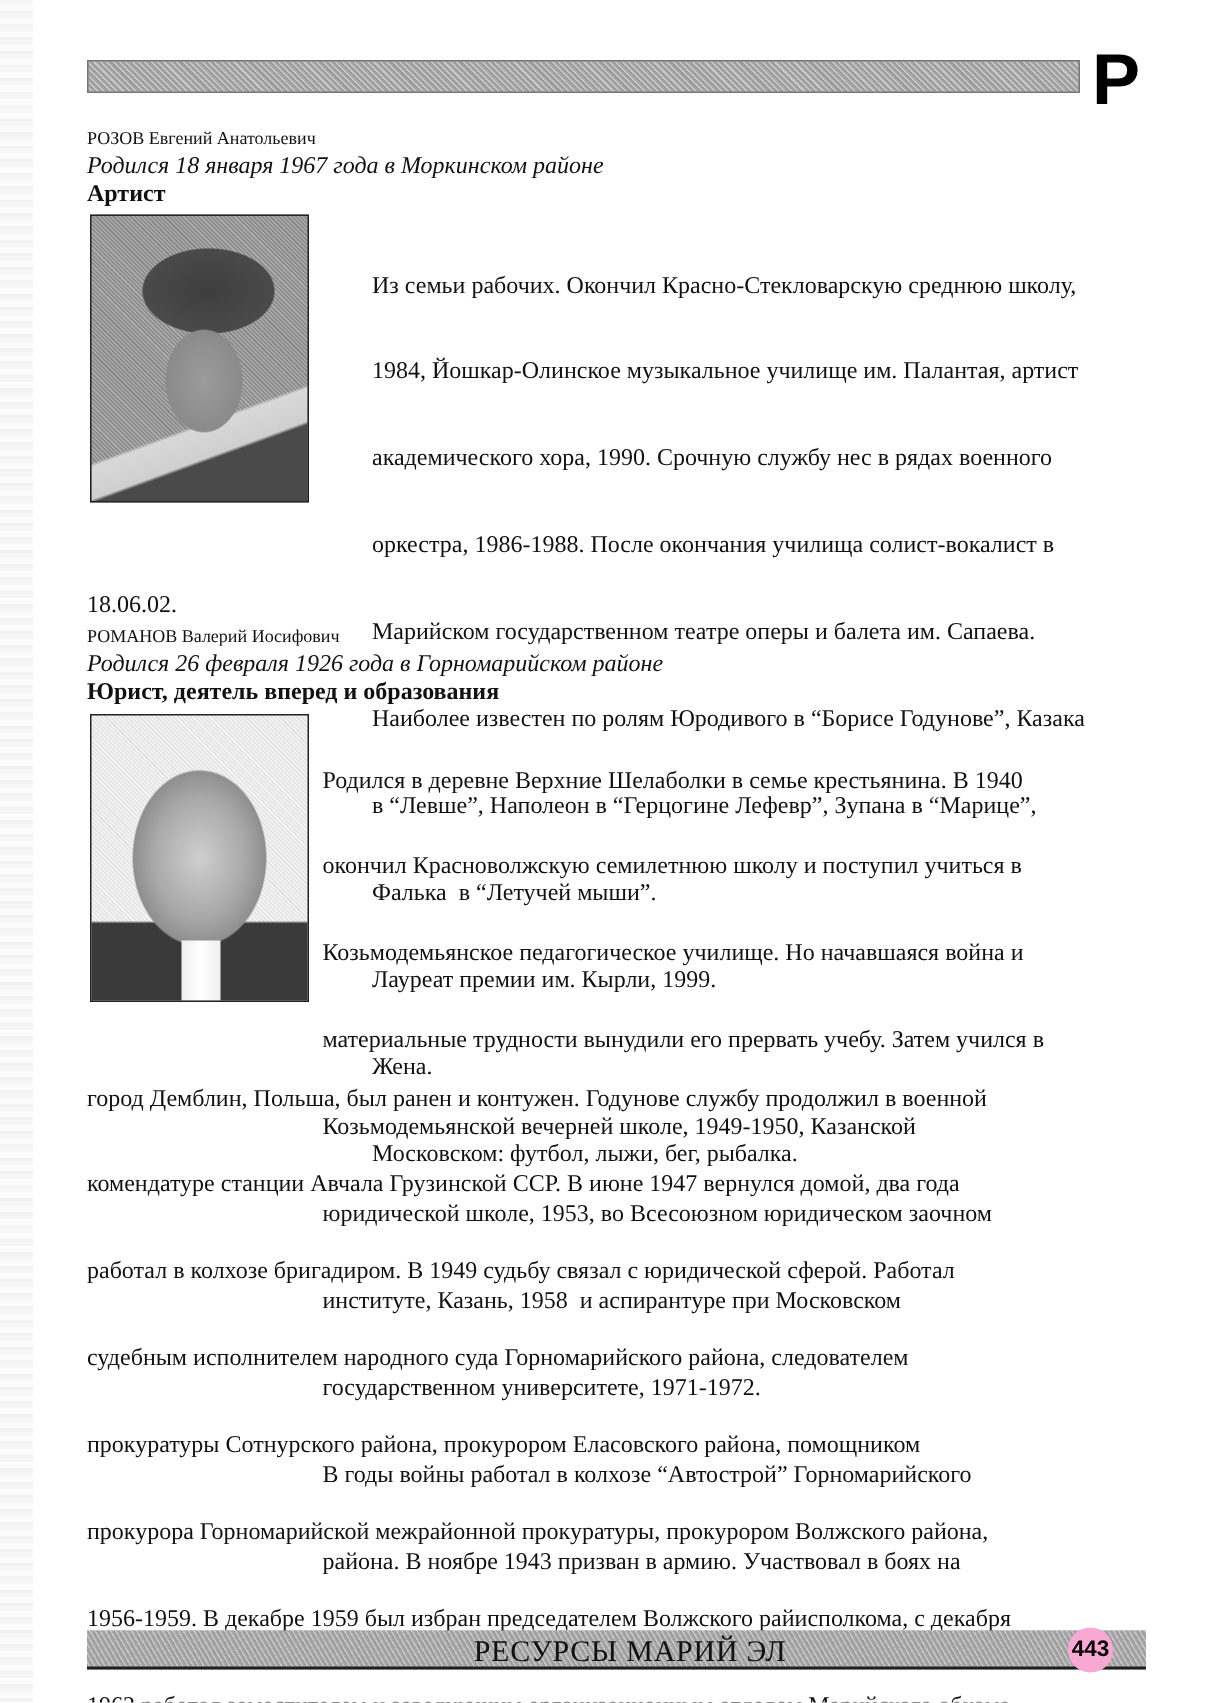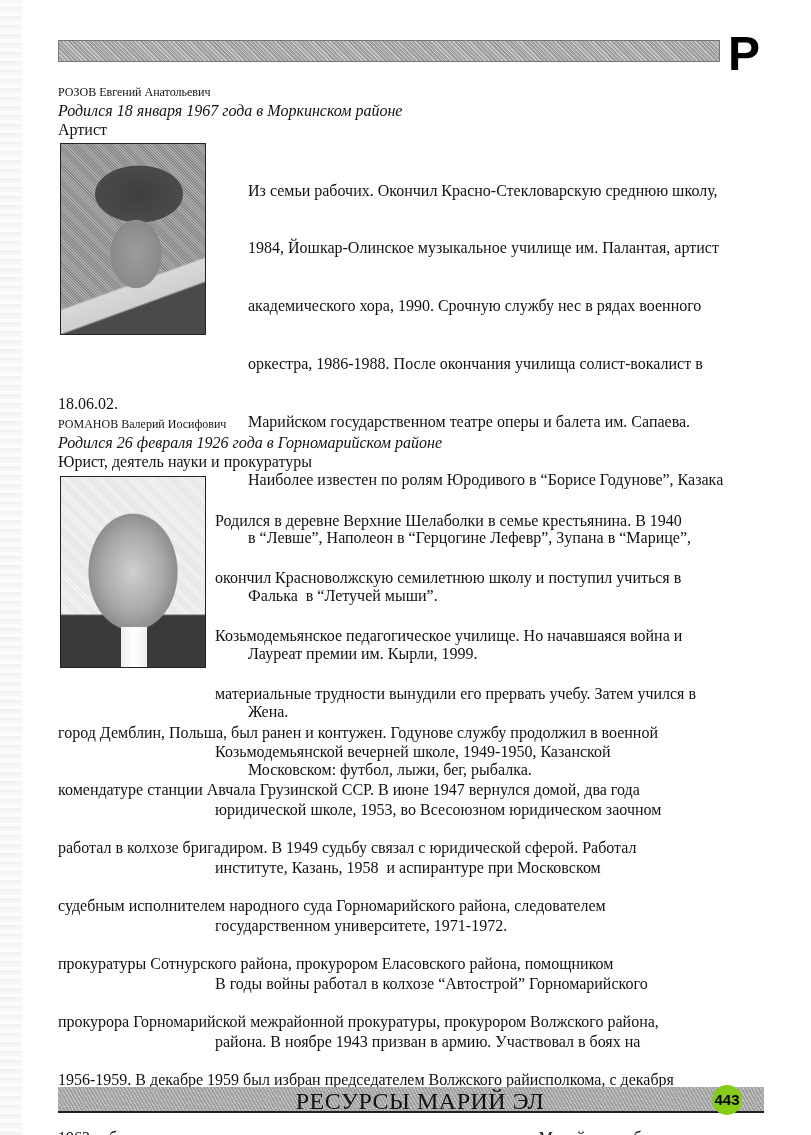--- a/index.html
+++ b/index.html
@@ -19,21 +19,21 @@
         repeating-linear-gradient(45deg, #9a9a9a 0 1px, #c8c8c8 1px 2px, #a8a8a8 2px 3px),
         #b0b0b0;
       box-sizing: border-box;
     }
     .section-letter {
       position: absolute; left: 728px; top: 30px; font-family: "Liberation Sans", "DejaVu Sans", sans-serif;
       font-size: 48px; font-weight: bold; line-height: 48px; color: #000;
     }
     .entry-name { position: absolute; left: 58px; font-weight: normal; font-size: 12px; line-height: 20px; }
     .entry-born { position: absolute; left: 58px; font-style: italic; font-size: 16px; line-height: 20px; }
-    .entry-prof { position: absolute; left: 58px; font-weight: normal; font-size: 16px; line-height: 20px; }
+    .entry-prof { position: absolute; left: 58px; font-weight: bold; font-size: 16px; line-height: 20px; }
     .photo {
       position: absolute; left: 60px; width: 146px; border: 1.5px solid #222; box-sizing: border-box;
       overflow: hidden;
     }
     .photo-1 { top: 143px; height: 192px;
       background:
         radial-gradient(ellipse 42px 56px at 75px 110px, #9c9c9c 0%, #8a8a8a 60%, transparent 62%),
         radial-gradient(ellipse 62px 40px at 78px 50px, #3e3e3e 0%, #4a4a4a 70%, transparent 72%),
         linear-gradient(160deg, transparent 68%, #d8d8d8 69%, #cfcfcf 78%, #4a4a4a 79%),
         repeating-linear-gradient(45deg, #8b8b8b 0 1px, #a9a9a9 1px 2px),
@@ -56,26 +56,26 @@
     .footer-bar {
       position: absolute; left: 58px; top: 1087px; width: 706px; height: 26px;
       background:
         repeating-linear-gradient(60deg, #9e9e9e 0 1px, #c4c4c4 1px 2px, #a6a6a6 2px 3px),
         #b3b3b3;
       border-bottom: 2px solid #1f1f1f;
       box-sizing: border-box;
     }
     .footer-title {
       position: absolute; left: 290px; top: 1090px; width: 260px; text-align: center;
-      font-size: 24px; line-height: 22px; letter-spacing: 0.5px; color: #111;
+      font-size: 20px; line-height: 22px; letter-spacing: 0.5px; color: #111;
       font-family: "Liberation Serif", "DejaVu Serif", serif;
     }
     .page-num {
       position: absolute; left: 712px; top: 1085px; width: 30px; height: 30px; border-radius: 50%;
-      background: #84cc16; text-align: center; font-weight: bold; font-size: 15px; line-height: 30px;
+      background: #f9a8d4; text-align: center; font-weight: bold; font-size: 15px; line-height: 30px;
       font-family: "Liberation Sans", "DejaVu Sans", sans-serif; color: #000;
     }
   </style>
 </head>
 <body>
 
 <div class="gutter"></div>
 
 <div class="header-bar"></div>
 <div class="section-letter">Р</div>
@@ -97,21 +97,21 @@
   <div>Лауреат премии им. Кырли, 1999.</div>
   <div>Жена.</div>
   <div>Московском: футбол, лыжи, бег, рыбалка.</div>
 </div>
 <div class="body-text" style="left:58px; top:355px;">
   <div>18.06.02.</div>
 </div>
 
 <div class="entry-name" style="top:414px;">РОМАНОВ Валерий Иосифович</div>
 <div class="entry-born" style="top:433px;">Родился 26 февраля 1926 года в Горномарийском районе</div>
-<div class="entry-prof" style="top:452px;">Юрист, деятель науки и прокуратуры</div>
+<div class="entry-prof" style="top:452px;">Юрист, деятель вперед и образования</div>
 <div class="photo photo-2">
     <div class="photo-tie"></div>
   </div>
 
 <div class="body-text" style="left:215px; top:472px;">
   <div>Родился в деревне Верхние Шелаболки в семье крестьянина. В 1940</div>
   <div>окончил Красноволжскую семилетнюю школу и поступил учиться в</div>
   <div>Козьмодемьянское педагогическое училище. Но начавшаяся война и</div>
   <div>материальные трудности вынудили его прервать учебу. Затем учился в</div>
   <div>Козьмодемьянской вечерней школе, 1949-1950, Казанской</div>

